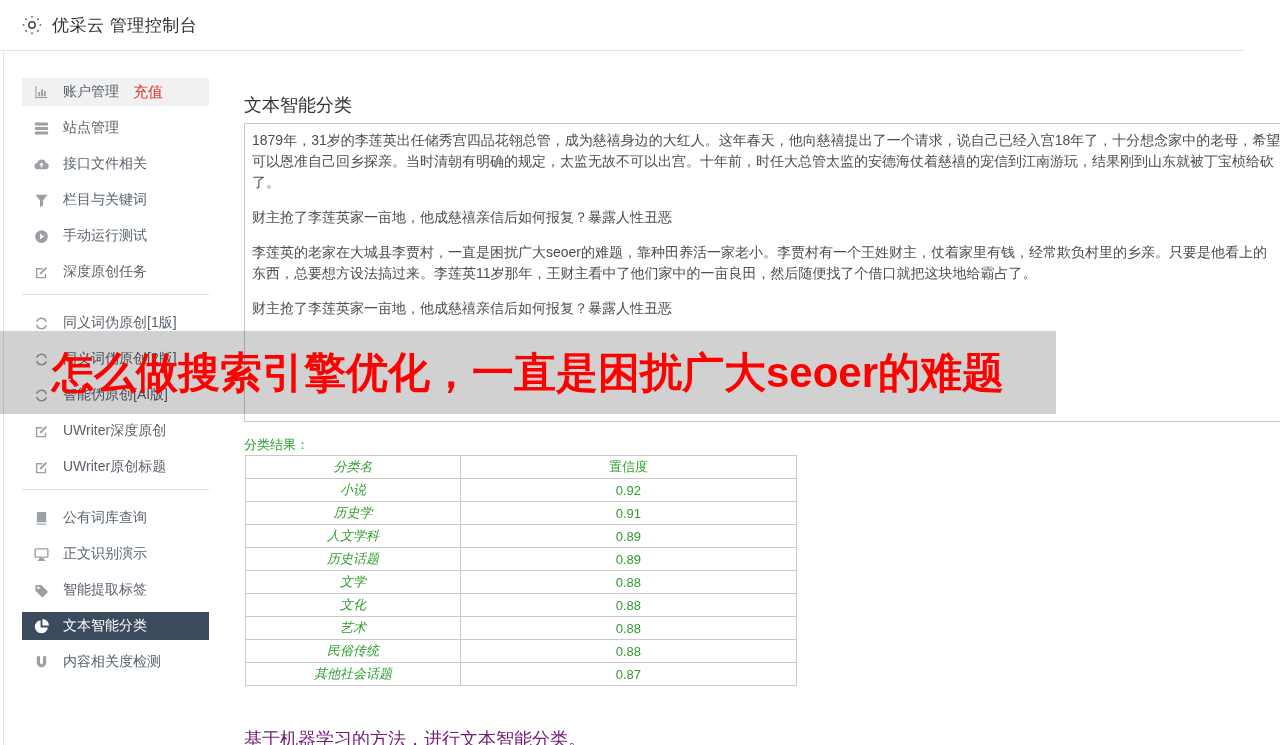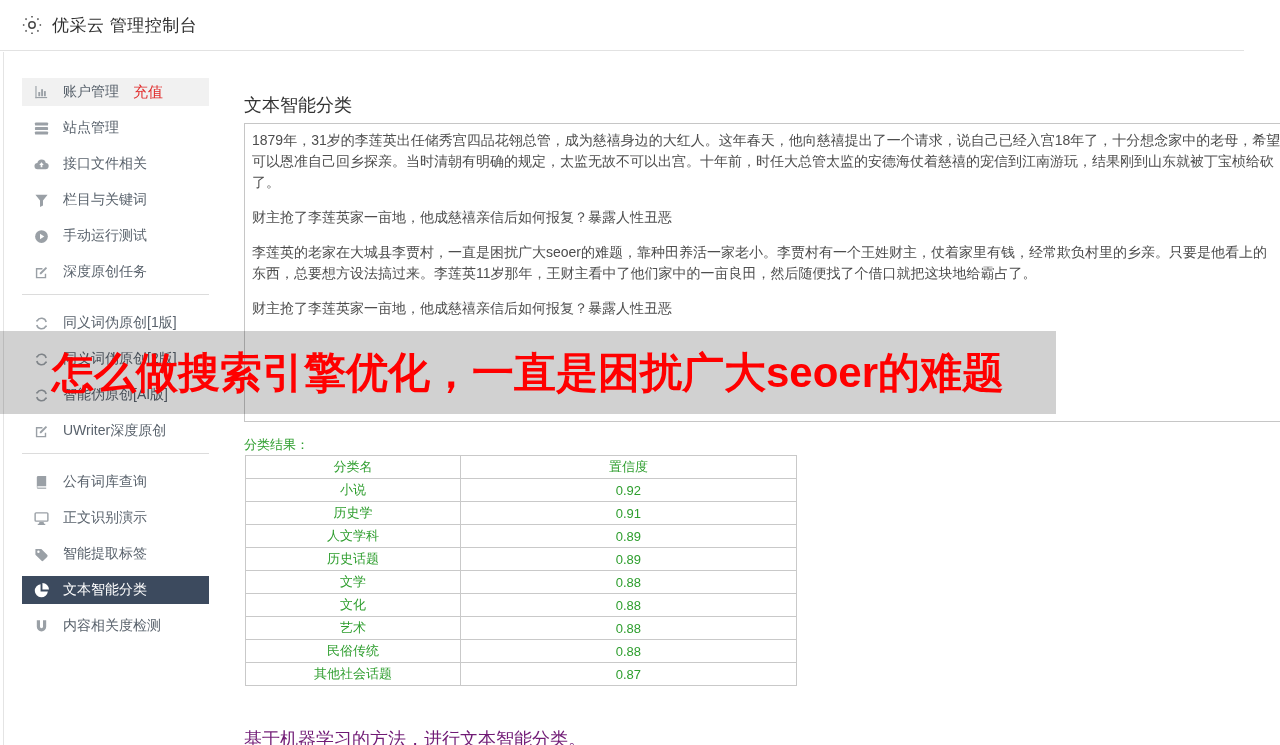--- a/index.html
+++ b/index.html
@@ -35,21 +35,21 @@
   .textbox-content p{margin:0 0 14px 0;}
   .sb-track{position:absolute;right:0;top:0;bottom:0;width:17px;background:#f1f1f1;}
   .sb-btn{position:absolute;left:0;width:17px;height:17px;display:flex;align-items:center;
     justify-content:center;color:#9a9a9a;font-size:8px;cursor:pointer;}
   .sb-btn.up{top:0;} .sb-btn.down{bottom:0;}
   .sb-thumb{position:absolute;left:1px;right:1px;top:17px;height:88px;background:#a9a9a9;cursor:pointer;}
   .result-label{position:absolute;left:244px;top:436px;font-size:13px;color:var(--green,#2e9e2e);}
   .result-table{position:absolute;left:245px;top:455px;width:552px;border-collapse:collapse;}
   .result-table td{border:1px solid #c9c9c9;text-align:center;font-size:13px;
     color:var(--green,#2e9e2e);height:22px;padding:0;}
-  .result-table td.c1{width:39%;} .result-table td.c2{width:61%;}
+  .result-table td.c1{width:39%;font-style:italic;} .result-table td.c2{width:61%;}
   .footer-note{position:absolute;left:244px;top:727px;font-size:18px;color:#701a75;}
   
   .overlay-band{position:absolute;left:0;top:331px;width:1056px;height:83px;
     background:rgba(0,0,0,0.18);z-index:50;display:flex;align-items:center;justify-content:center;}
   .overlay-text{font-size:42px;font-weight:bold;color:var(--overlay-red,#ff0000);white-space:nowrap;}
 </style>
 </head>
 <body>
 
 <header class="app-header">
@@ -151,20 +151,29 @@
       <span class="nav-label">智能伪原创[AI版]</span>
     </div>
     <div class="nav-item">
       <span class="nav-icon">
         <svg viewBox="0 0 16 16" width="15" height="15" fill="currentColor">
           <path d="M2 3.2h7v1.5H3.5v8h8V9.2H13v4.8H2z"></path>
           <path d="M6.2 8.3L12.6 2 14 3.4 7.7 9.8H6.2z"></path>
         </svg>
       </span>
       <span class="nav-label">UWriter深度原创</span>
+    </div>
+    <div class="nav-item">
+      <span class="nav-icon">
+        <svg viewBox="0 0 16 16" width="15" height="15" fill="currentColor">
+          <path d="M2 3.2h7v1.5H3.5v8h8V9.2H13v4.8H2z"></path>
+          <path d="M6.2 8.3L12.6 2 14 3.4 7.7 9.8H6.2z"></path>
+        </svg>
+      </span>
+      <span class="nav-label">UWriter原创标题</span>
     </div>
     <div class="nav-divider"></div>
     <div class="nav-item">
       <span class="nav-icon">
         <svg viewBox="0 0 16 16" width="15" height="15" fill="currentColor">
           <path d="M4.5 1H13v11H4.5A1.5 1.5 0 0 0 3 13.5V2.5A1.5 1.5 0 0 1 4.5 1z"></path>
           <path d="M3 13.5A1.5 1.5 0 0 0 4.5 15H13v-1.8H4.5a.7.7 0 0 1 0-1.4z" opacity=".75"></path>
         </svg>
       </span>
       <span class="nav-label">公有词库查询</span>

